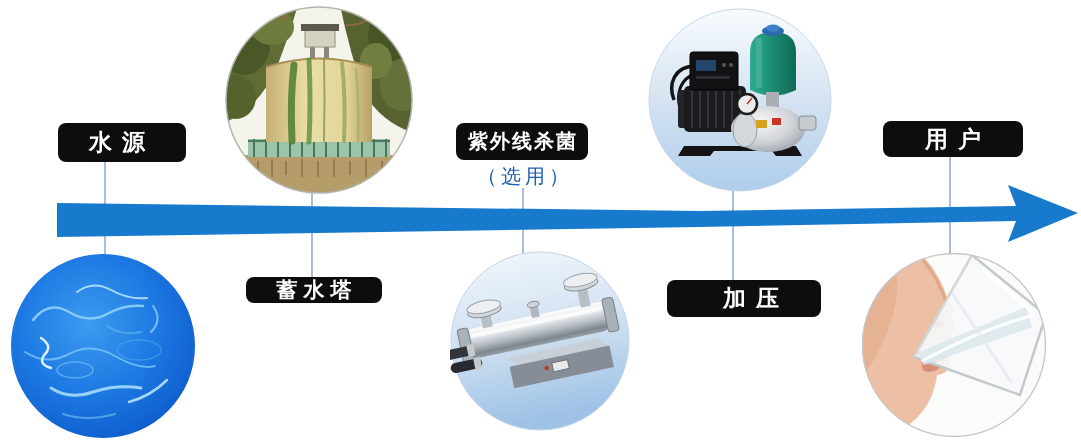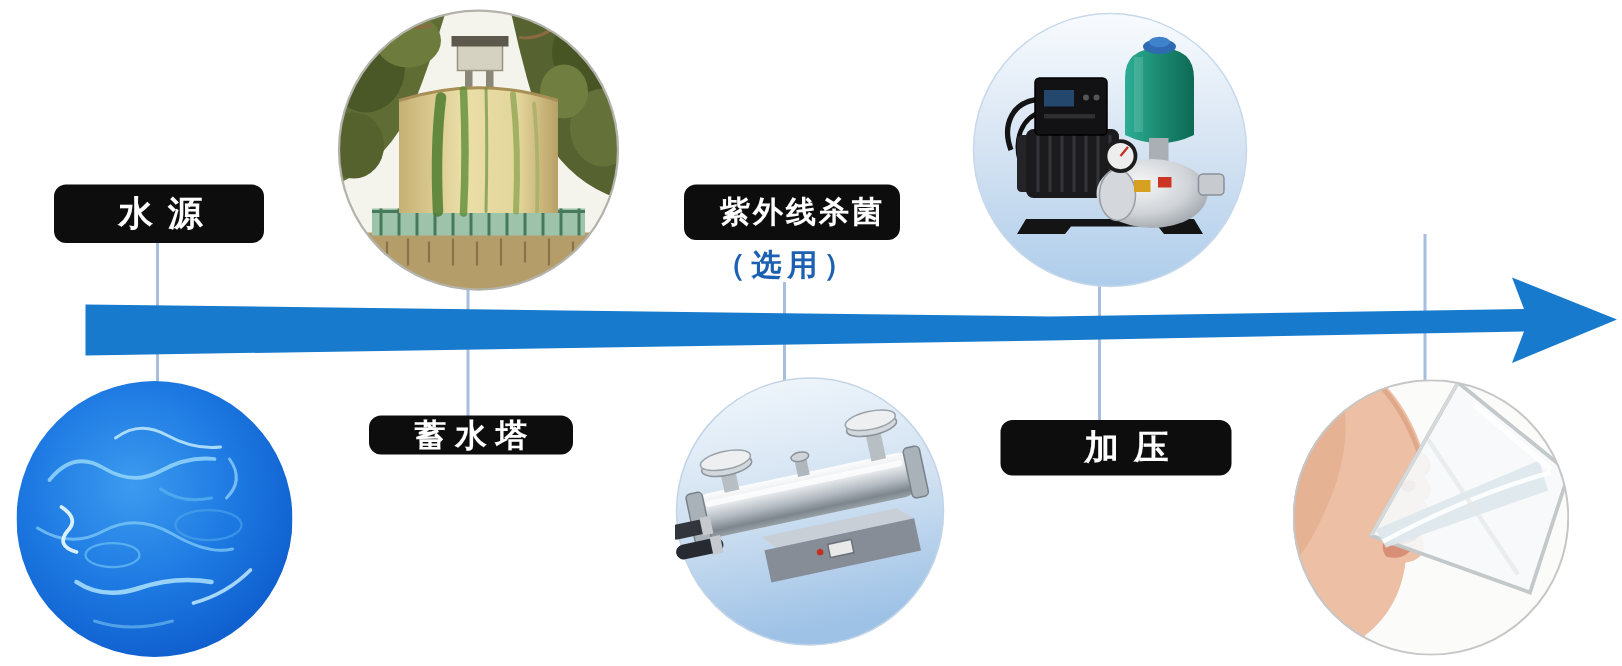--- a/index.html
+++ b/index.html
@@ -12,21 +12,21 @@
   .arrow-svg{position:absolute;left:0;top:0;z-index:2;}
   .photo{position:absolute;z-index:3;line-height:0;}
   .stage-label{
     position:absolute;z-index:4;background:var(--label_bg,#0d0d0d);
     color:var(--label_text,#ffffff);border-radius:8px;
     display:flex;align-items:center;justify-content:center;
     font-weight:700;white-space:nowrap;
   }
   .stage-note{
     position:absolute;z-index:4;color:var(--note_text,#1c60b2);
-    font-weight:700;font-size:20px;letter-spacing:4px;padding-left:4px;
+    font-weight:400;font-size:20px;letter-spacing:4px;padding-left:4px;
     text-align:center;white-space:nowrap;
   }
 </style>
 </head>
 <body>
 
 <div class="canvas">
 
   <div class="connector" style="left:104px;top:161px;height:94px"></div>
   <div class="connector" style="left:311px;top:193px;height:85px"></div>
@@ -229,24 +229,25 @@
         <path d="M110 2 L52 104" stroke="#d5d9da" stroke-width="2"></path>
         <polygon points="55,100 164,54 170,74 62,112" fill="#dde8ec" opacity=".9"></polygon>
         <path d="M60 108 Q120 76 172 62" stroke="#ffffff" stroke-width="3" opacity=".9" fill="none"></path>
         <path d="M120 16 L172 60" stroke="#ffffff" stroke-width="4" opacity=".8"></path>
         <path d="M90 40 L150 130" stroke="#e4e8ea" stroke-width="3" opacity=".7"></path>
       </g>
       <circle cx="92" cy="92" r="91.5" fill="none" stroke="#c6c6c6" stroke-width="1.3"></circle>
     </svg>
   </div>
 
-  <div class="stage-label" style="left:36px;top:123px;width:128px;height:39px;font-size:23px;letter-spacing:10px;padding-left:12px">水源</div>
+  <div class="stage-label" style="left:58px;top:123px;width:128px;height:39px;font-size:23px;letter-spacing:10px;padding-left:0">水源</div>
 
   <div class="stage-label" style="left:246px;top:277px;width:130px;height:26px;font-size:21px;letter-spacing:6px;padding-left:6px">蓄水塔</div>
 
-  <div class="stage-label" style="left:456px;top:123px;width:130px;height:37px;font-size:20px;letter-spacing:2px;padding-left:14px">紫外线杀菌</div>
+  <div class="stage-label" style="left:456px;top:123px;width:130px;height:37px;font-size:20px;letter-spacing:2px;padding-left:2px">紫外线杀菌</div>
 
   <div class="stage-note" style="left:451px;top:163px;width:140px">（选用）</div>
 
   <div class="stage-label" style="left:667px;top:280px;width:130px;height:37px;font-size:23px;letter-spacing:10px;padding-left:24px">加压</div>
 
+  <div class="stage-label" style="left:883px;top:121px;width:130px;height:36px;font-size:23px;letter-spacing:10px;padding-left:10px">用户</div>
 
 </div>
 
 </body></html>

